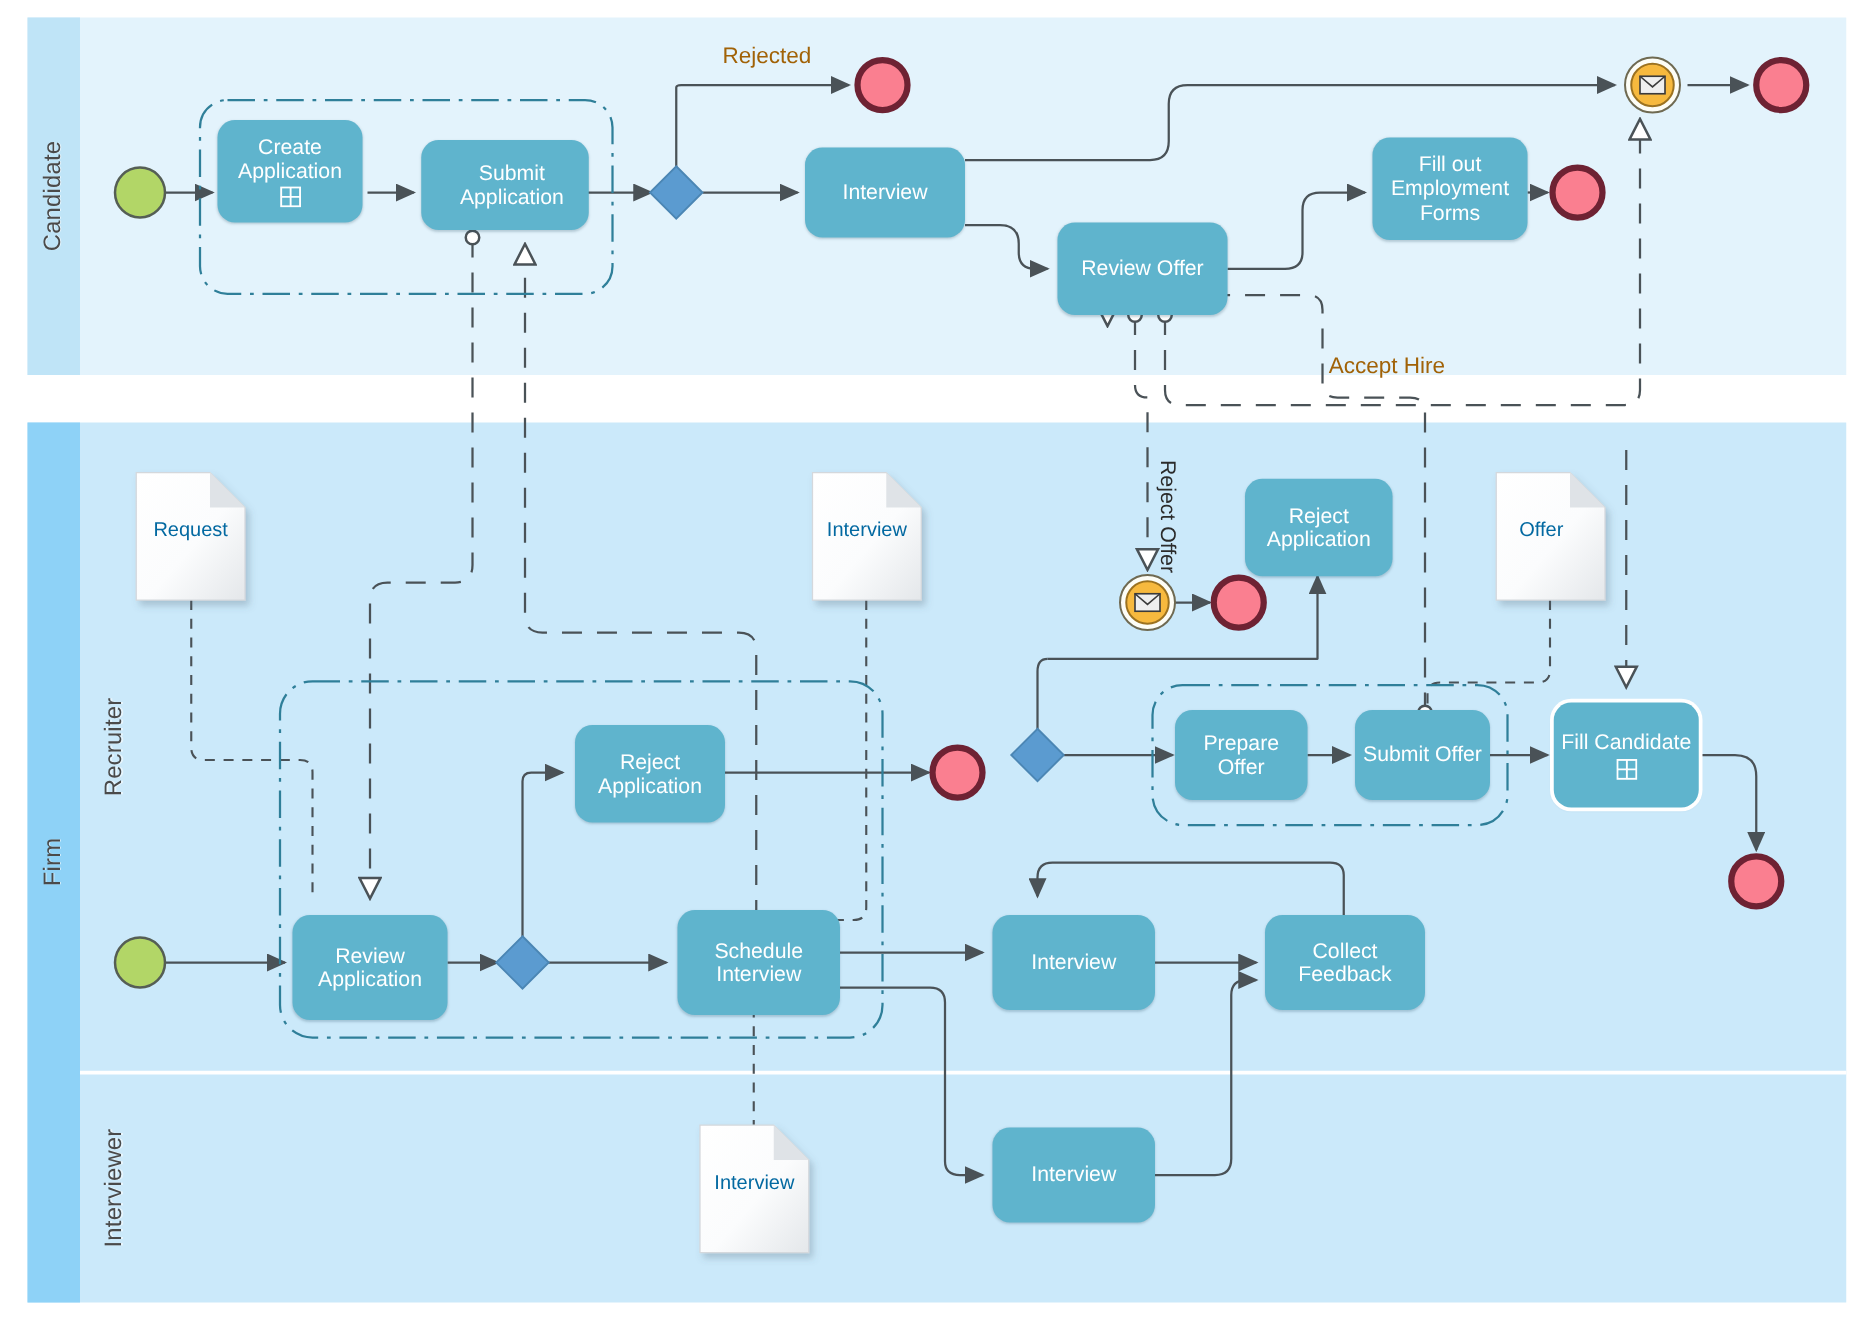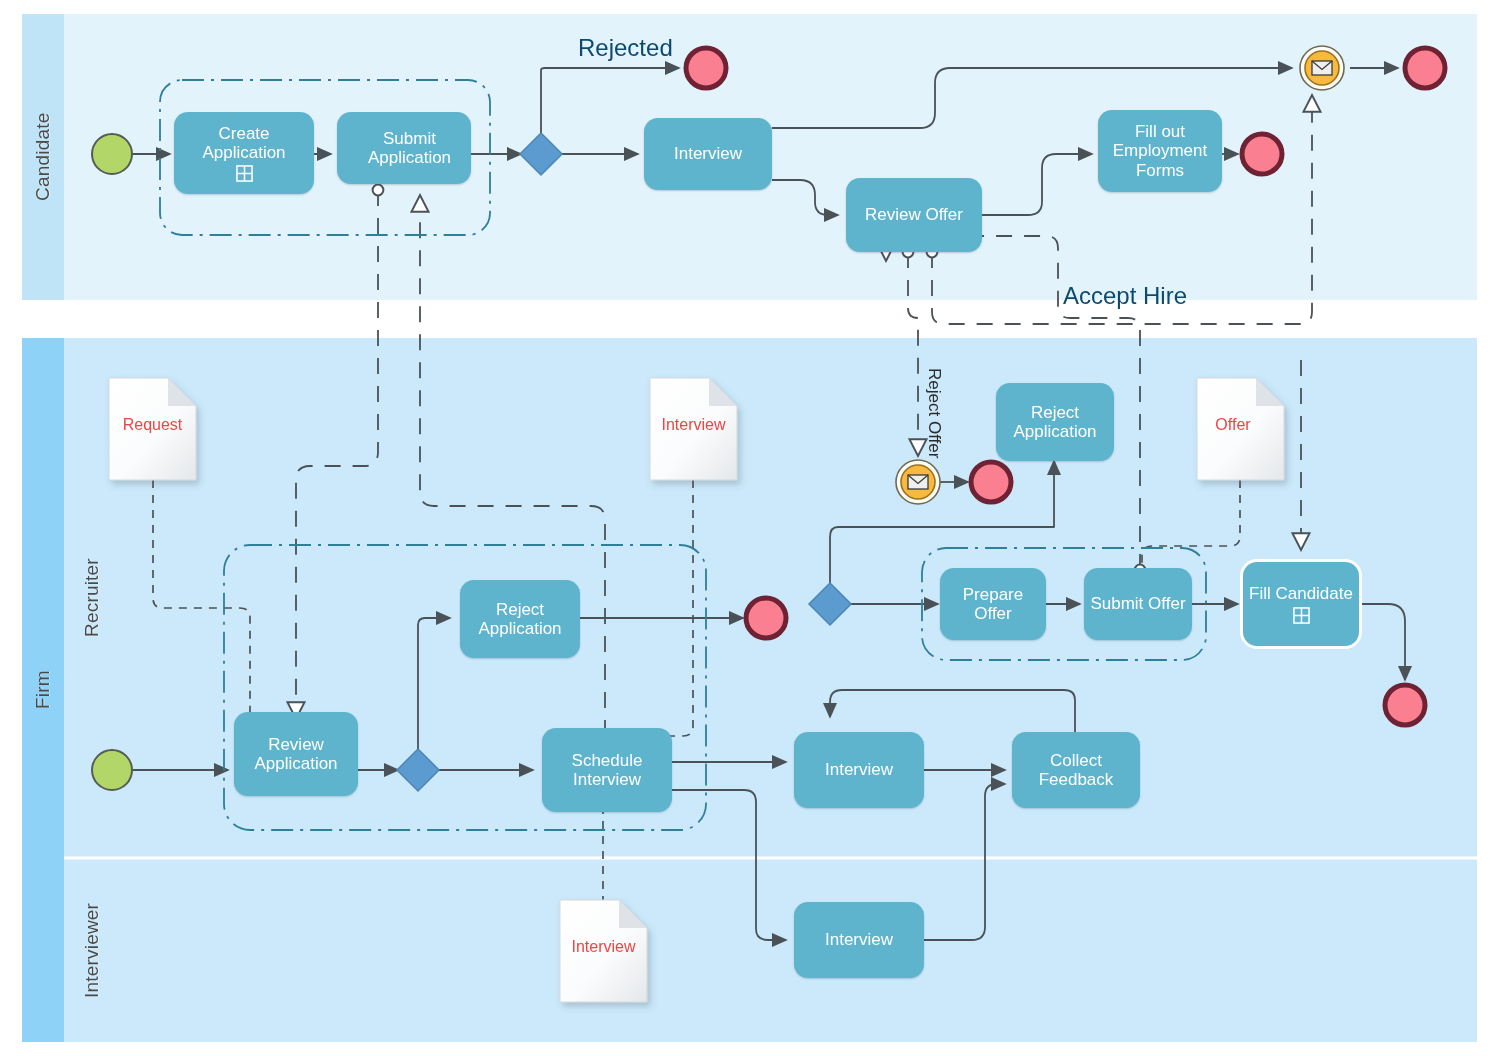--- a/index.html
+++ b/index.html
@@ -15,25 +15,25 @@
   .task{
     position:absolute;border-radius:14px;background:#5fb4cd;
     display:flex;flex-direction:column;align-items:center;justify-content:center;
     color:#ffffff;font-size:17px;line-height:1.12;text-align:center;
     box-shadow:0 1px 2px rgba(40,80,100,.25);
   }
   .task.hl{box-shadow:0 0 0 3px #ffffff, 0 1px 3px rgba(40,80,100,.3);}
   .task .lbl{display:block;padding:0 4px;}
   .subicon{display:block;margin-top:3px;width:17px;height:17px;}
   .doc{
-    position:absolute;color:#ef4444;font-size:16px;
+    position:absolute;color:#0369a1;font-size:16px;
     display:flex;align-items:flex-start;justify-content:center;
   }
   .doc .dtxt{position:relative;z-index:2;margin-top:38px;}
-  .lbl-free{position:absolute;color:#0c4a6e;font-size:24px;white-space:nowrap;}
+  .lbl-free{position:absolute;color:#a16207;font-size:18px;white-space:nowrap;}
   .lbl-rot{position:absolute;color:#2b2b2b;font-size:17px;white-space:nowrap;
     writing-mode:vertical-rl;line-height:1.05;}
 </style>
 </head>
 <body>
 
 <div id="canvas">
 
   <svg class="layer" viewBox="0 0 1500 1056">
 
@@ -180,21 +180,21 @@
       <path d="M560,900 L619,900 L647,928 L647,1002 L560,1002 z" fill="url(#docGrad)" stroke="#d4d8dc" stroke-width="1"></path>
       <path d="M619,900 L619,928 L647,928 z" fill="#dfe3e7"></path>
     </g>
   </svg>
 
   <div class="lane-label" style="left:22px;top:14px;width:42px;height:286px;">Candidate</div>
   <div class="lane-label" style="left:22px;top:338px;width:42px;height:704px;">Firm</div>
   <div class="lane-label" style="left:64px;top:338px;width:56px;height:520px;">Recruiter</div>
   <div class="lane-label" style="left:64px;top:858px;width:56px;height:184px;">Interviewer</div>
 
-  <div class="task" style="left:174px;top:112px;width:140px;height:82px;align-items:center;">
+  <div class="task" style="left:174px;top:96px;width:116px;height:82px;align-items:center;">
     <span class="lbl">Create Application</span>
     <svg class="subicon" viewBox="0 0 18 18">
       <rect x="1" y="1" width="16" height="16" fill="none" stroke="#ffffff" stroke-width="1.6"></rect>
       <line x1="9" y1="1" x2="9" y2="17" stroke="#ffffff" stroke-width="1.6"></line>
       <line x1="1" y1="9" x2="17" y2="9" stroke="#ffffff" stroke-width="1.6"></line>
     </svg>
   </div>
 
   <div class="task" style="left:337px;top:112px;width:123px;height:72px;padding-left:11px;">
     <span class="lbl">Submit Application</span>
@@ -209,21 +209,21 @@
   </div>
 
   <div class="task" style="left:1098px;top:110px;width:124px;height:82px;">
     <span class="lbl">Fill out Employment Forms</span>
   </div>
 
   <div class="task" style="left:996px;top:383px;width:118px;height:78px;">
     <span class="lbl">Reject Application</span>
   </div>
 
-  <div class="task" style="left:234px;top:712px;width:124px;height:84px;">
+  <div class="task" style="left:234px;top:732px;width:124px;height:84px;">
     <span class="lbl">Review Application</span>
   </div>
 
   <div class="task" style="left:460px;top:580px;width:120px;height:78px;">
     <span class="lbl">Reject Application</span>
   </div>
 
   <div class="task" style="left:542px;top:728px;width:130px;height:84px;">
     <span class="lbl">Schedule Interview</span>
   </div>

